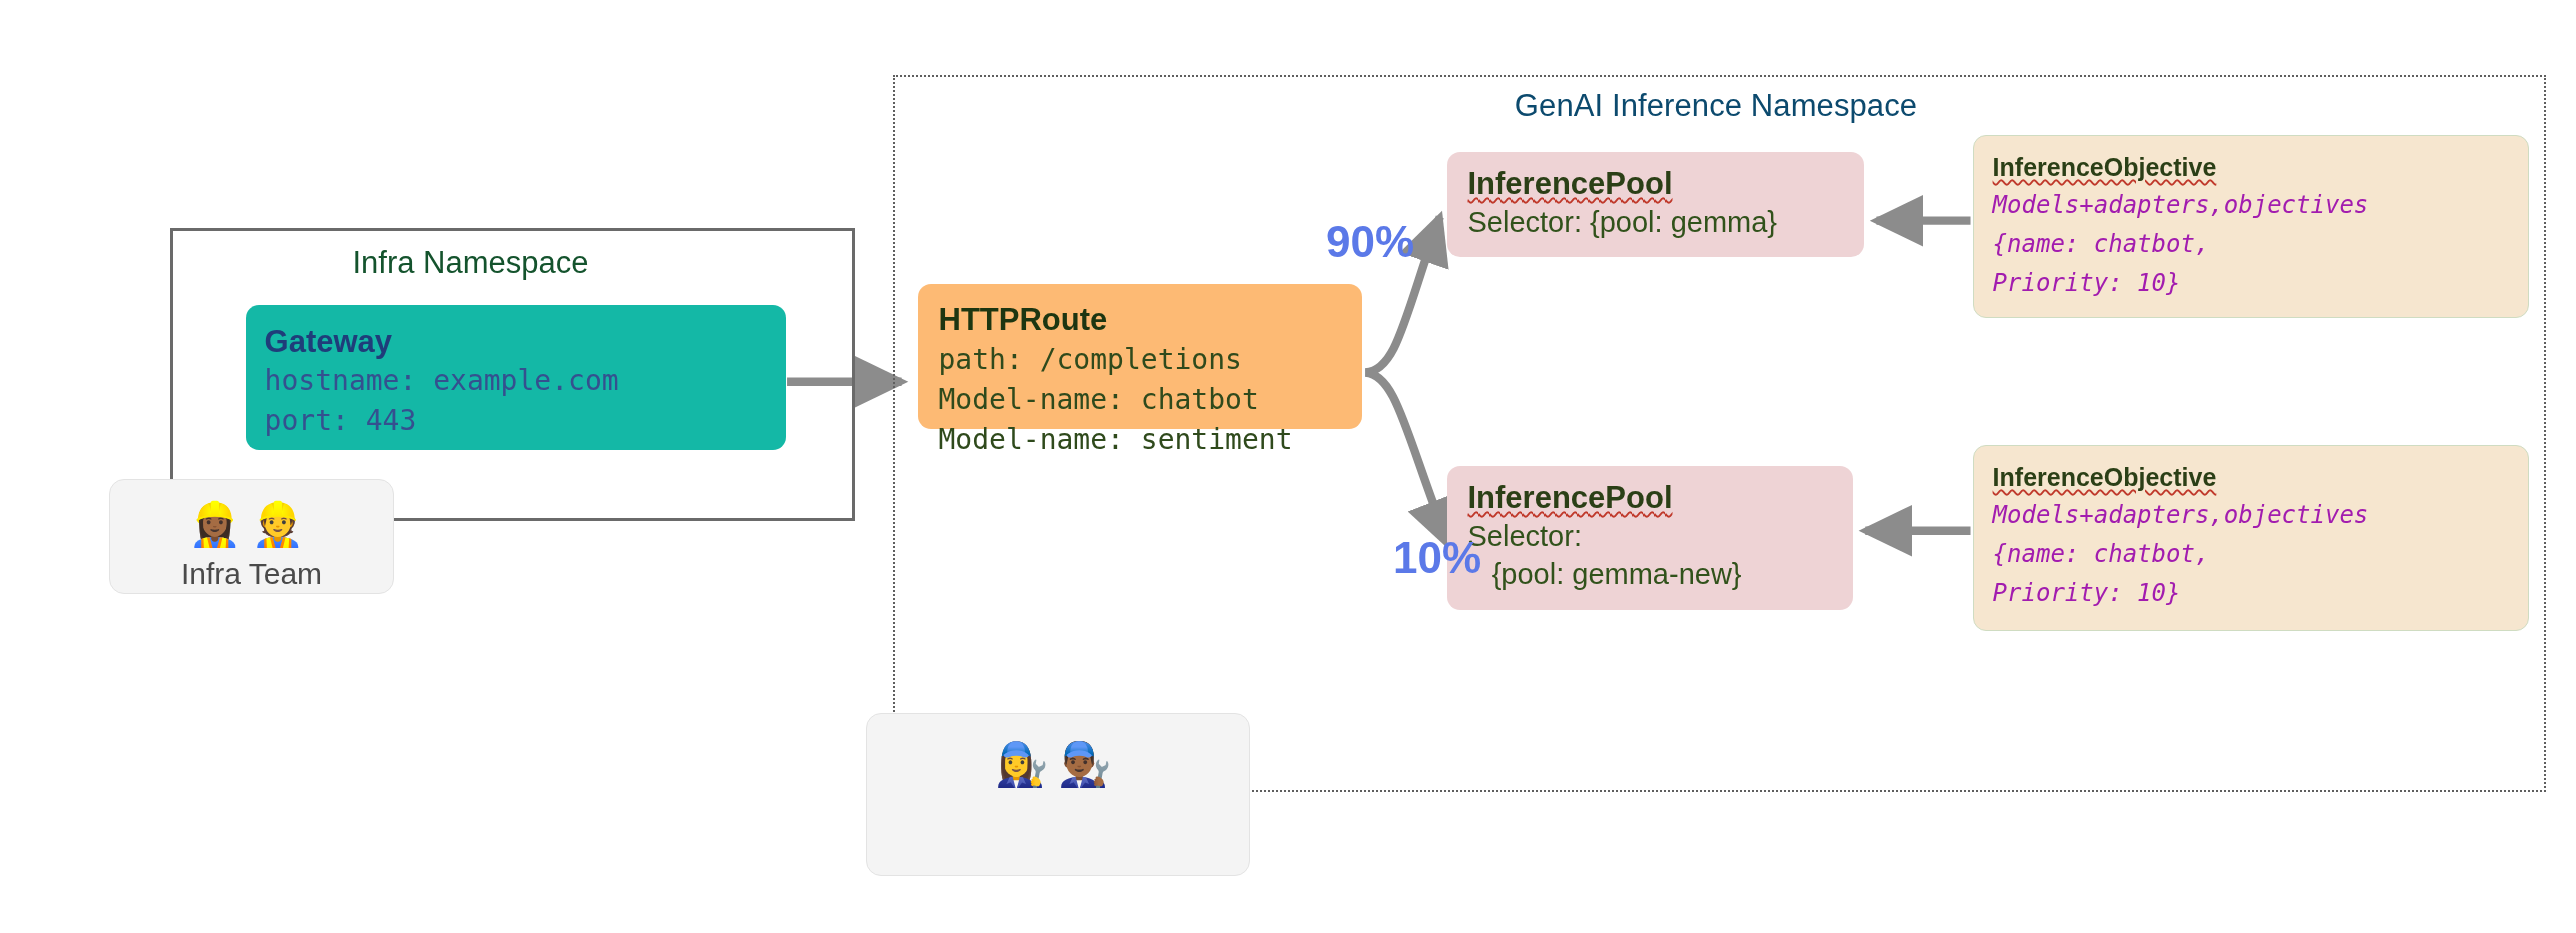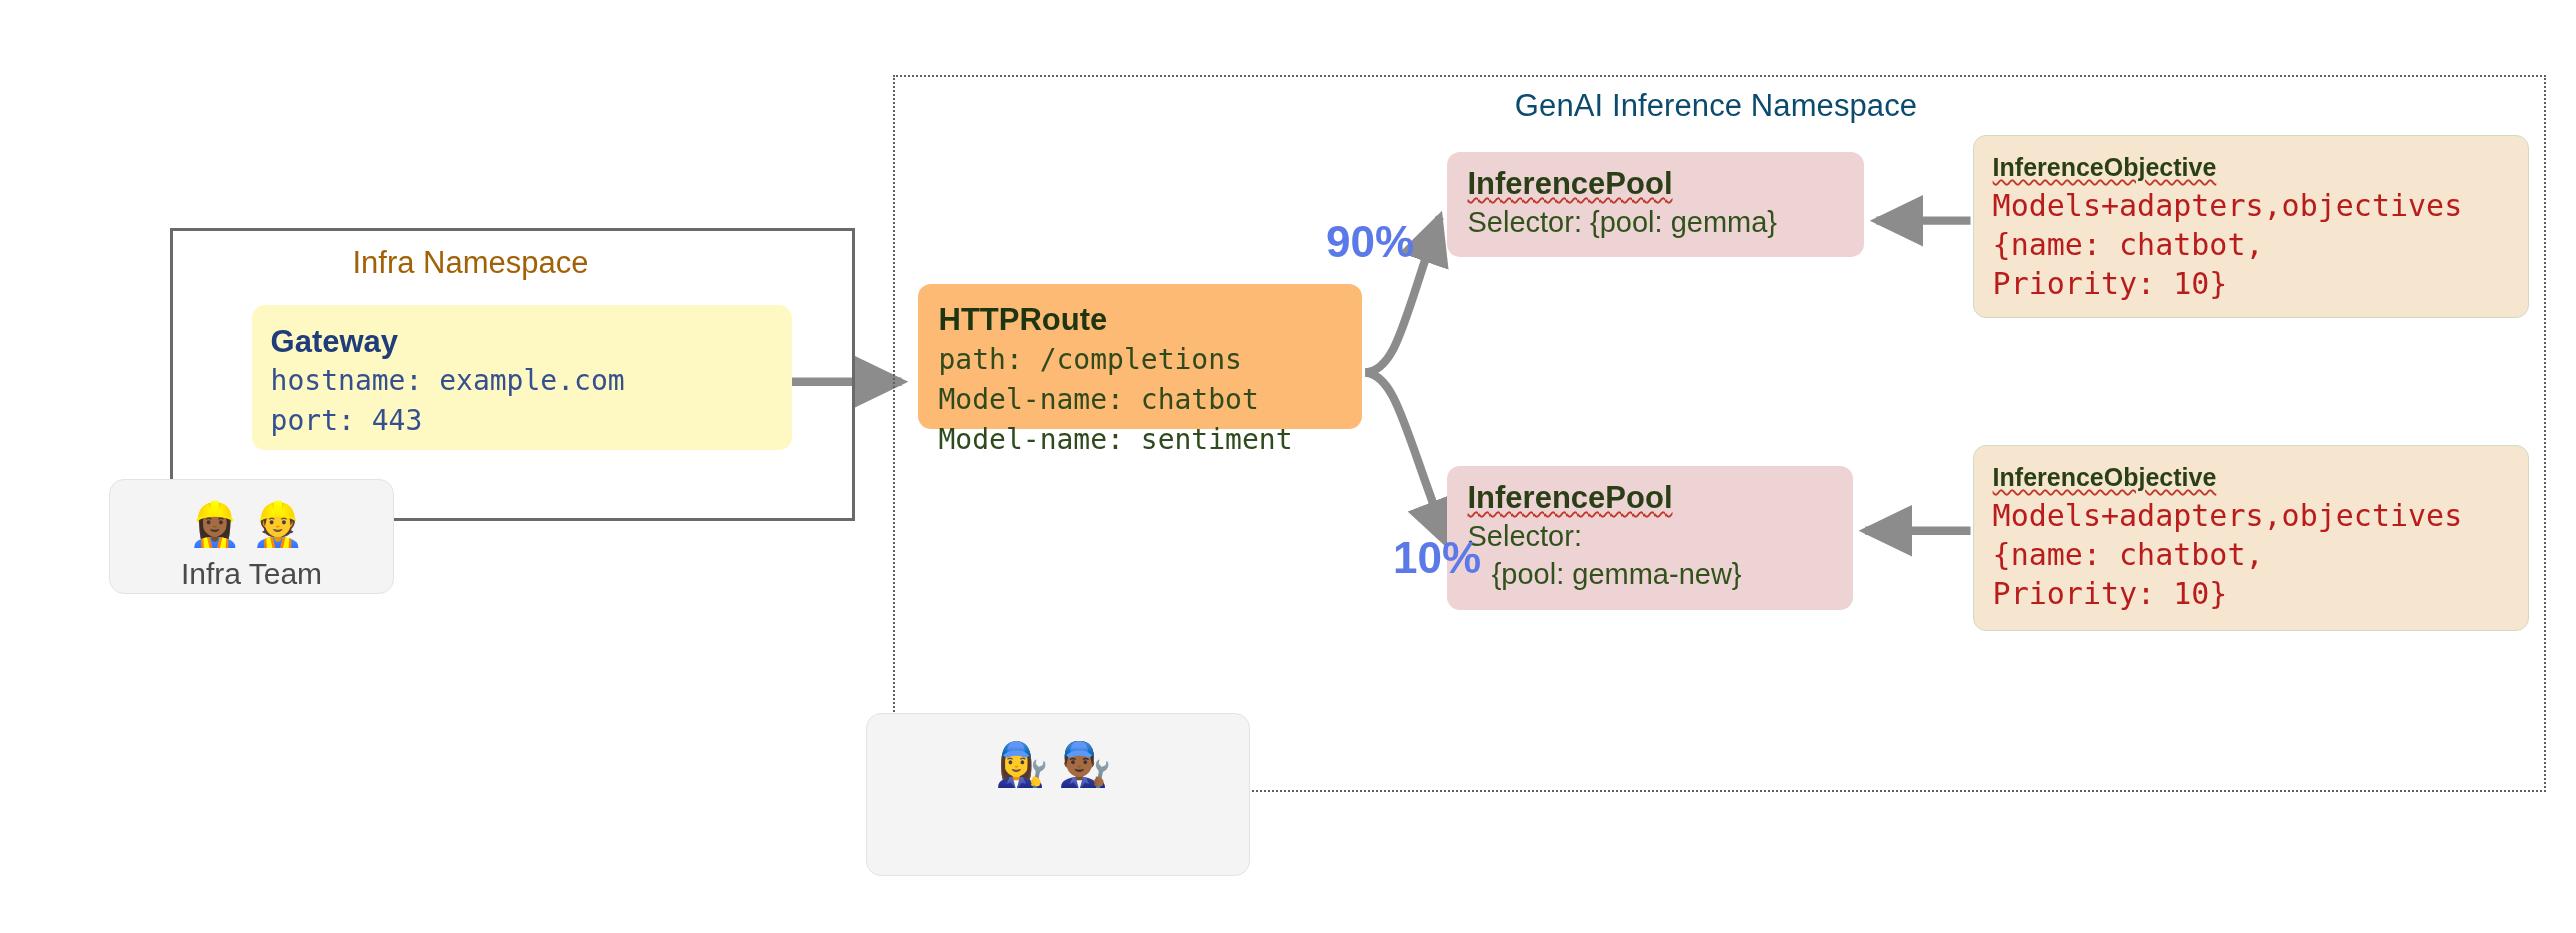--- a/index.html
+++ b/index.html
@@ -50,46 +50,46 @@
     box-sizing: border-box;
     background: transparent;
   }
   .ns-infra-title {
     position: absolute;
     left: 170px;
     top: 245px;
     width: 601px;
     text-align: center;
     font-size: 31px;
-    color: #a16207;
+    color: #14532d;
     white-space: nowrap;
   }
 
   
   .node {
     position: absolute;
     box-sizing: border-box;
     border-radius: 13px;
   }
   .node .title {
     font-weight: bold;
     display: block;
   }
   .node .line {
     display: block;
     white-space: pre;
   }
 
   
   .gateway {
-    left: 252px;
+    left: 246px;
     top: 305px;
     width: 540px;
     height: 145px;
-    background: #fef9c3;
+    background: #14b8a6;
     padding: 17px 0 0 18.6px;
   }
   .gateway .title {
     font-family: "Liberation Sans", sans-serif;
     font-size: 31px;
     color: #1f3d7a;
     line-height: 39px;
   }
   .gateway .line {
     font-family: "DejaVu Sans Mono", "Liberation Mono", monospace;
@@ -157,24 +157,25 @@
     color: #2b3f16;
     line-height: 37px;
     text-decoration: underline;
     text-decoration-color: #c0392b;
     text-decoration-style: wavy;
     text-decoration-thickness: 1.9px;
     text-underline-offset: 2.8px;
   }
   .objective .line {
     font-family: "DejaVu Sans Mono", "Liberation Mono", monospace;
-    font-size: 30px;
-    color: #b91c1c;
+    font-size: 24px;
+    color: #a21caf;
     line-height: 39px;
     white-space: pre;
+    font-style: italic;
   }
   .obj-a { left: 1973px; top: 135px; width: 556px; height: 183px; }
   .obj-b { left: 1973px; top: 445px; width: 556px; height: 186px; }
 
   
   .team {
     position: absolute;
     box-sizing: border-box;
     background: #f4f4f4;
     border: 1.9px solid #e3e3e3;

